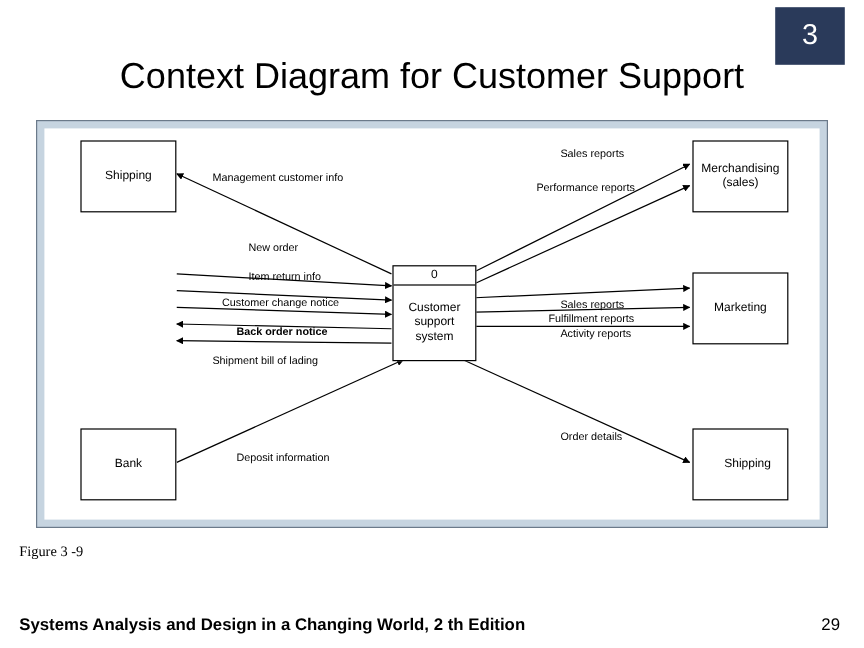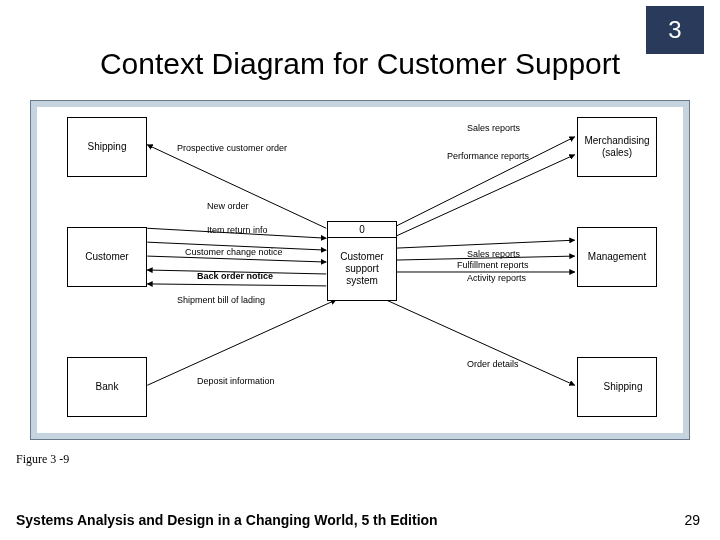--- a/index.html
+++ b/index.html
@@ -141,55 +141,52 @@
       <line x1="360" y1="154" x2="540" y2="150" stroke="#000" stroke-width="1" marker-end="url(#arr)"></line>
 
       <line x1="360" y1="166" x2="540" y2="166" stroke="#000" stroke-width="1" marker-end="url(#arr)"></line>
 
       <line x1="350" y1="194" x2="540" y2="280" stroke="#000" stroke-width="1" marker-end="url(#arr)"></line>
     </svg>
 
     <div class="entity" style="left:30px; top:10px;">
       <span>Shipping</span>
     </div>
-    <div class="entity" style="left:30px; top:120px;">
-      <span>Customer</span>
-    </div>
     <div class="entity" style="left:30px; top:250px;">
       <span>Bank</span>
     </div>
 
     <div class="entity" style="left:540px; top:10px;">
       <span>Merchandising (sales)</span>
     </div>
     <div class="entity" style="left:540px; top:120px;">
-      <span>Management</span>
+      <span>Marketing</span>
     </div>
     <div class="entity" style="left:540px; top:250px;padding-left:14px;">
       <span>Shipping</span>
     </div>
 
     <div class="process" style="left:290px; top:114px;">
       <div class="pid">0</div>
       <div class="pname">Customer support system</div>
     </div>
 
-    <div class="flow-label" style="left:140px; top:36px;">Prospective customer order</div>
+    <div class="flow-label" style="left:140px; top:36px;">Management customer info</div>
     <div class="flow-label" style="left:170px; top:94px;">New order</div>
     <div class="flow-label" style="left:170px; top:118px;">Item return info</div>
     <div class="flow-label" style="left:148px; top:140px;">Customer change notice</div>
     <div class="flow-label" style="left:160px; top:164px;font-weight:bold;">Back order notice</div>
     <div class="flow-label" style="left:140px; top:188px;">Shipment bill of lading</div>
     <div class="flow-label" style="left:160px; top:269px;">Deposit information</div>
 
     <div class="flow-label" style="left:430px; top:16px;">Sales reports</div>
     <div class="flow-label" style="left:410px; top:44px;">Performance reports</div>
     <div class="flow-label" style="left:420px; top:118px;margin-top:35px;">Fulfillment reports</div>
     <div class="flow-label" style="left:430px; top:142px;">Sales reports</div>
     <div class="flow-label" style="left:430px; top:166px;">Activity reports</div>
     <div class="flow-label" style="left:430px; top:252px;">Order details</div>
 
   </div>
 </div>
 
 <div class="figure-label">Figure 3 -9</div>
-<div class="footer-text">Systems Analysis and Design in a Changing World, 5 th Edition</div>
+<div class="footer-text">Systems Analysis and Design in a Changing World, 2 th Edition</div>
 <div class="page-num">29</div>
 
 </body></html>

